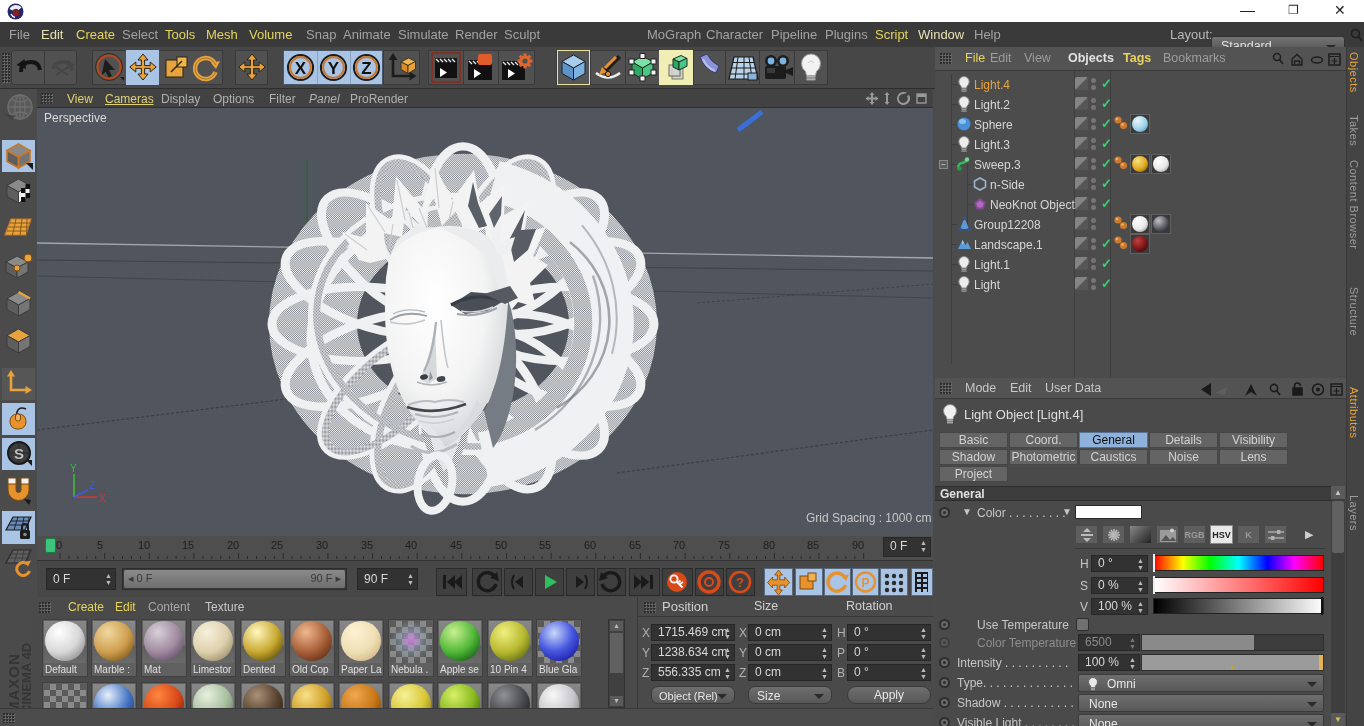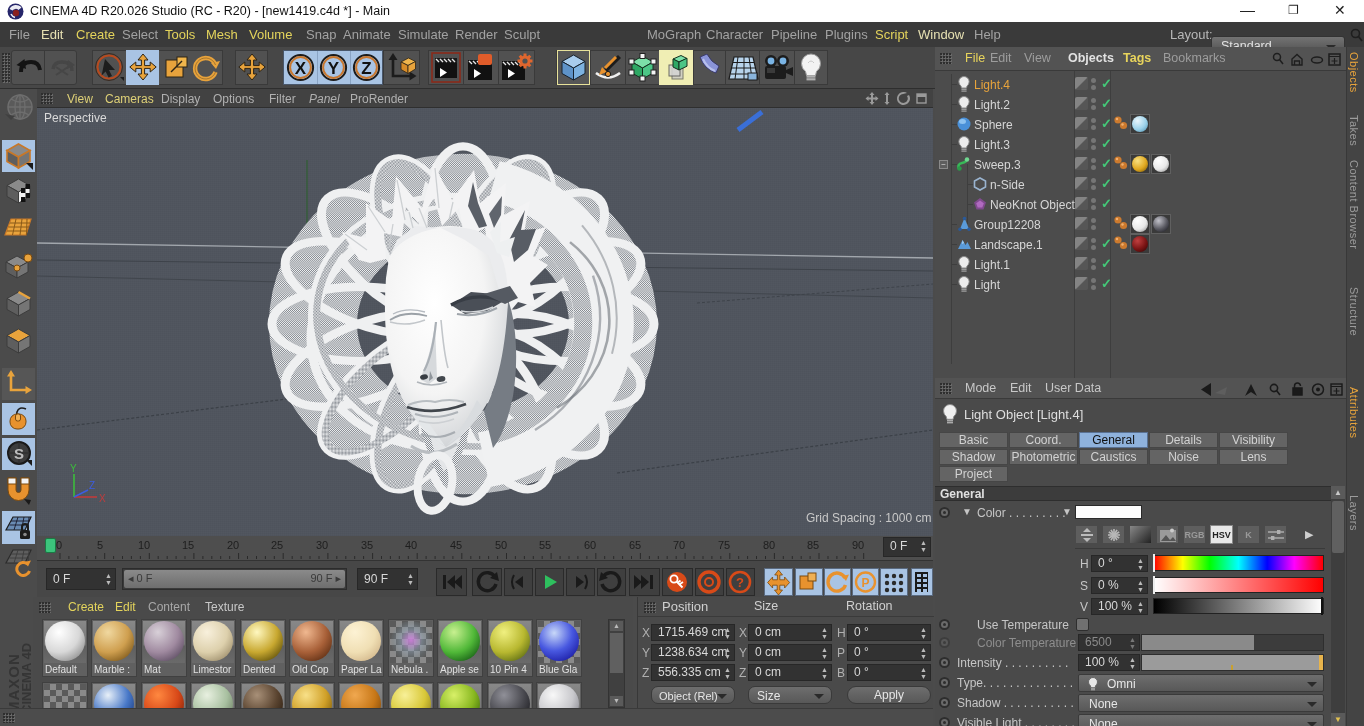--- a/index.html
+++ b/index.html
@@ -72,21 +72,20 @@
 </style></head>
 <body>
 <div id="root">
   <div class="abs" id="titlebar">
     <svg class="abs" style="left:7px;top:3px" width="17" height="17" viewBox="0 0 17 17">
         <circle cx="8.5" cy="8.5" r="8" fill="#26266a"></circle>
         <path d="M2.5 6 a7.2 7.2 0 0 1 12 -1.5 l-3 2.5 a4 4 0 0 0 -6 0.5 z" fill="#ececf4"></path>
         <circle cx="9" cy="10" r="3.2" fill="#8a2020"></circle>
         <path d="M4 11 a6.5 6.5 0 0 0 4 3.5" stroke="#ececf4" fill="none" stroke-width="1.6"></path>
       </svg>
-    <span class="abs" style="left:30px;top:4px;font-size:12.5px;">CINEMA 4D R20.026 Studio (RC - R20) - [new1419.c4d *] - Main</span>
     <span class="abs" style="left:1240px;top:1px;font-size:15px;color:#222;">—</span>
     <span class="abs" style="left:1288px;top:3px;font-size:12px;color:#222;">❐</span>
     <span class="abs" style="left:1334px;top:2px;font-size:14px;color:#222;">✕</span>
   </div>
   <div class="abs" id="menubar">
     <span class="menu" style="left:9px;">File</span>
     <span class="menu p" style="left:41px;">Edit</span>
     <span class="menu y" style="left:76px;">Create</span>
     <span class="menu" style="left:122px;">Select</span>
     <span class="menu y" style="left:165px;">Tools</span>
@@ -415,21 +414,21 @@
         <path d="M20 15 l7 -1.5 l-3 6 z" fill="#e8922e"></path>
       </svg>
     <div class="abs" style="left:2px;top:520px;width:30px;height:200px;">
       <div style="position:absolute;transform:rotate(-90deg);transform-origin:0 0;left:3px;top:105px;width:190px;font-weight:bold;color:#353535;font-size:15px;letter-spacing:1px;">MAXON</div>
       <div style="position:absolute;transform:rotate(-90deg);transform-origin:0 0;left:17px;top:105px;width:190px;font-weight:bold;color:#353535;font-size:13px;">CINEMA 4D</div>
     </div>
   </div>
   <div class="abs" id="vpmenu">
     <div class="abs grip" style="left:4px;top:4px;width:12px;height:11px;"></div>
     <span class="vmenu y" style="left:30px;">View</span>
-    <span class="vmenu y" style="left:68px;">Cameras</span>
+    <span class="vmenu y" style="left:68px;text-decoration:underline;">Cameras</span>
     <span class="vmenu" style="left:124px;">Display</span>
     <span class="vmenu" style="left:176px;">Options</span>
     <span class="vmenu" style="left:232px;">Filter</span>
     <span class="vmenu" style="left:272px;font-style:italic;">Panel</span>
     <span class="vmenu" style="left:313px;">ProRender</span>
     <svg class="abs" style="left:828px;top:3px" width="62" height="13" viewBox="0 0 62 13">
         <g fill="#9a9a9a">
           <path d="M7 0 l2.5 3 h-1.5 v2.5 h2.5 V4 l3 2.5 l-3 2.5 V7.5 h-2.5 V10 h1.5 L7 13 l-2.5 -3 h1.5 V7.5 H3.5 V9 L0.5 6.5 L3.5 4 v1.5 h2.5 V3 h-1.5 z"></path>
           <path d="M22 0 l2.5 3 h-1.5 v7 h1.5 L22 13 l-2.5 -3 h1.5 V3 h-1.5 z"></path>
           <path d="M38 2 a4.5 4.5 0 1 0 4 2 l2 -1 a6.5 6.5 0 1 1 -2 -2 z"></path>

